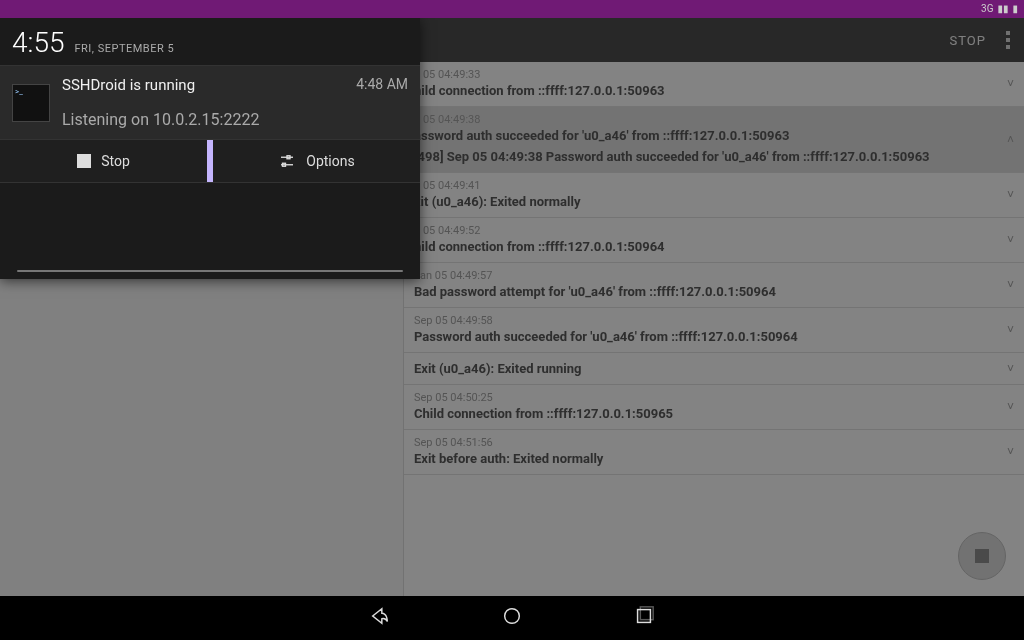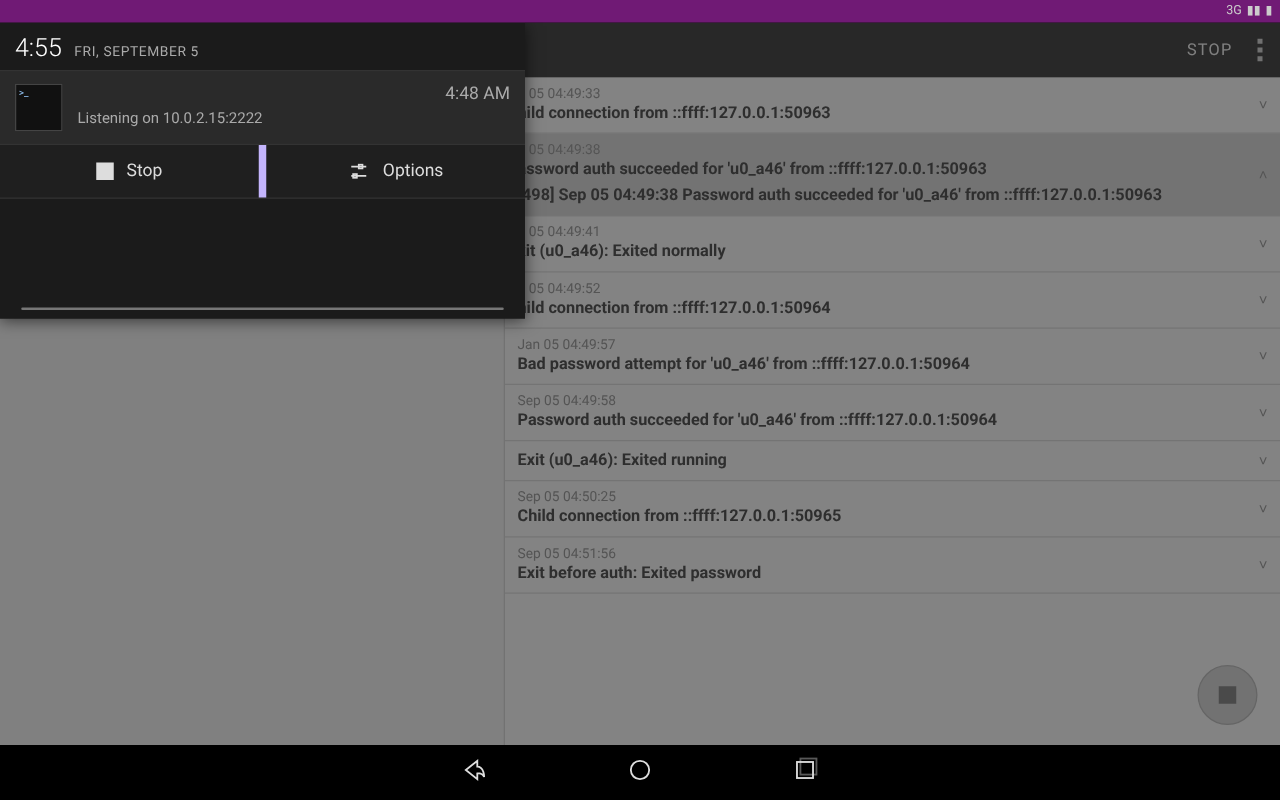--- a/index.html
+++ b/index.html
@@ -34,26 +34,26 @@
   .navbar{position:absolute;left:0;right:0;bottom:0;height:44px;background:#000;display:flex;justify-content:center;align-items:center;gap:110px;}
   .nav-ico{color:#ddd;}
   .nav-back svg,.nav-home svg,.nav-recent svg{width:22px;height:22px;fill:none;stroke:#ddd;stroke-width:1.6;}
 
   
   .dim{position:absolute;inset:0;background:rgba(0,0,0,0.45);}
 
   
   .shade{position:absolute;left:0;top:18px;width:420px;background:#1b1b1b;box-shadow:0 2px 12px rgba(0,0,0,.6);}
   .shade-head{display:flex;align-items:baseline;padding:8px 12px 6px;color:#fff;}
-  .shade-time{font-size:20px;font-weight:300;margin-right:10px;}
+  .shade-time{font-size:28px;font-weight:300;margin-right:10px;}
   .shade-date{font-size:11px;color:#aaa;letter-spacing:.5px;}
   .notif{display:flex;align-items:center;background:#2a2a2a;padding:10px 12px;border-top:1px solid #333;border-bottom:1px solid #333;}
   .notif .nicon{width:38px;height:38px;background:#111;border:1px solid #444;margin-right:12px;display:flex;align-items:flex-start;justify-content:flex-start;font-size:8px;color:#9cf;padding:2px;box-sizing:border-box;}
   .notif .ntitle{color:#f0f0f0;font-size:15px;}
-  .notif .nsub{color:#aaa;font-size:12px;margin-top:16px;}
+  .notif .nsub{color:#aaa;font-size:16px;margin-top:16px;}
   .notif .ntime{color:#aaa;font-size:14px;margin-left:auto;align-self:flex-start;}
   .notif-actions{display:flex;background:#1f1f1f;border-bottom:1px solid #333;}
   .notif-actions .act{flex:1;display:flex;align-items:center;justify-content:center;gap:10px;padding:12px 0;color:#ddd;font-size:14px;}
   .notif-actions .act+.act{border-left:6px solid #c4b5fd;}
   .act .ico-stop{width:14px;height:14px;background:#ddd;}
   .act svg{width:18px;height:18px;stroke:#ddd;fill:none;stroke-width:1.8;}
   .shade-handle{height:16px;display:flex;align-items:center;justify-content:center;}
   .shade-handle .bar{width:92%;height:2px;background:#777;border-radius:2px;}
   .shade-pad{height:80px;}
 
@@ -134,21 +134,21 @@
           <div class="log-msg">Exit (u0_a46): Exited running</div>
           <div class="chev">˅</div>
         </div>
         <div class="logitem">
           <div class="log-ts">Sep 05 04:50:25</div>
           <div class="log-msg">Child connection from ::ffff:127.0.0.1:50965</div>
           <div class="chev">˅</div>
         </div>
         <div class="logitem">
           <div class="log-ts">Sep 05 04:51:56</div>
-          <div class="log-msg">Exit before auth: Exited password</div>
+          <div class="log-msg">Exit before auth: Exited normally</div>
           <div class="chev">˅</div>
         </div>
       </div>
   </div>
 
   <div class="fab">
     <div class="inner"></div>
   </div>
 
   <div class="navbar">
@@ -173,20 +173,21 @@
   <div class="dim"></div>
 
   <div class="shade">
     <div class="shade-head">
       <span class="shade-time">4:55</span>
       <span class="shade-date">FRI, SEPTEMBER 5</span>
     </div>
     <div class="notif">
       <div class="nicon">&gt;_</div>
       <div>
+        <div class="ntitle">SSHDroid is running</div>
         <div class="nsub">Listening on 10.0.2.15:2222</div>
       </div>
       <div class="ntime">4:48 AM</div>
     </div>
     <div class="notif-actions">
       <div class="act">
         <span class="ico-stop"></span>
         <span>Stop</span>
       </div>
       <div class="act">

